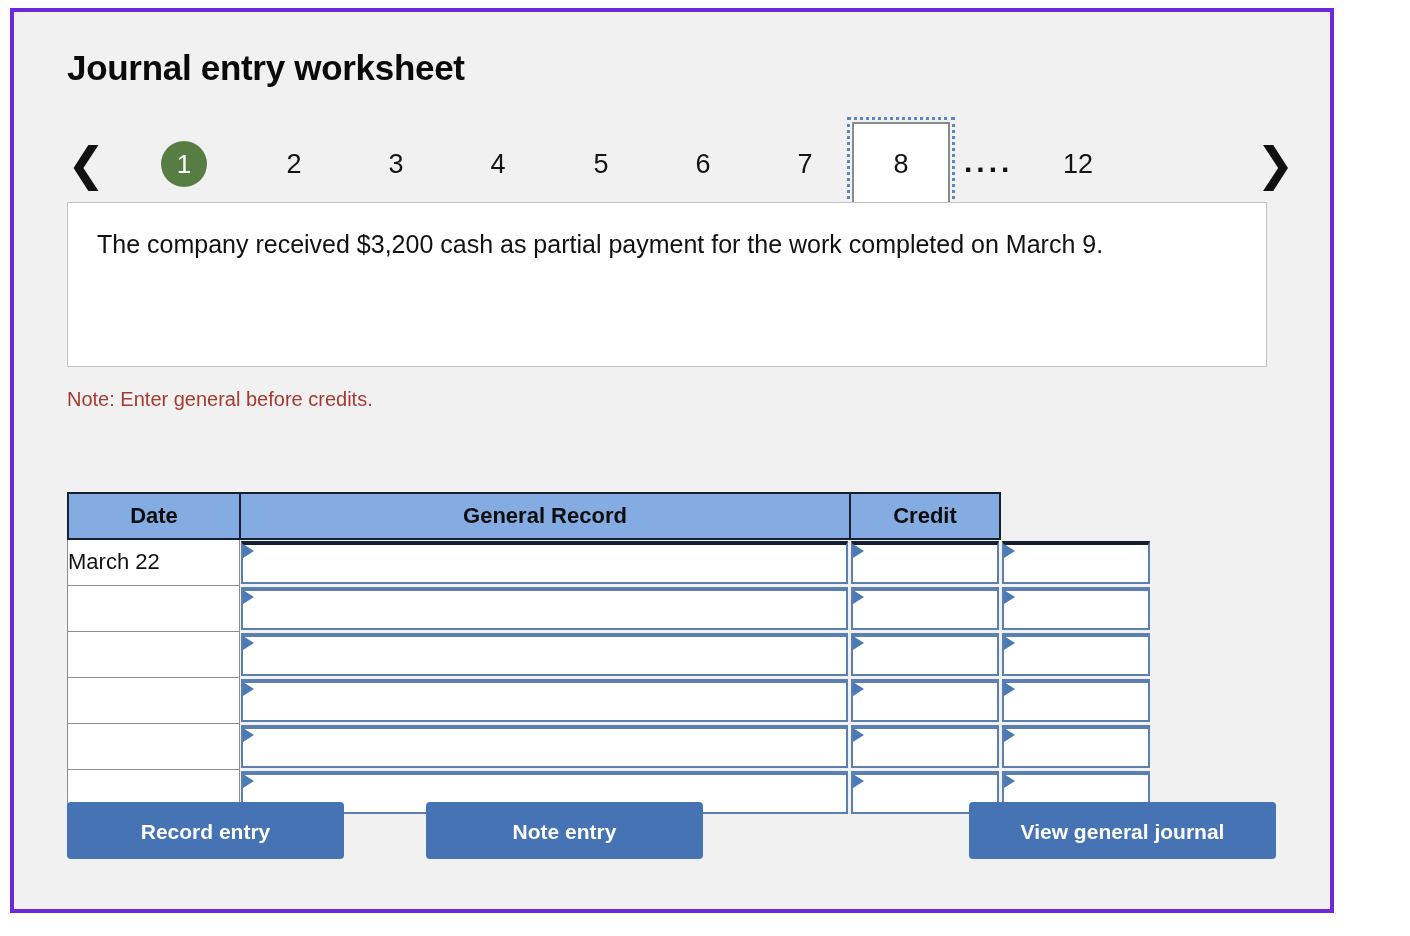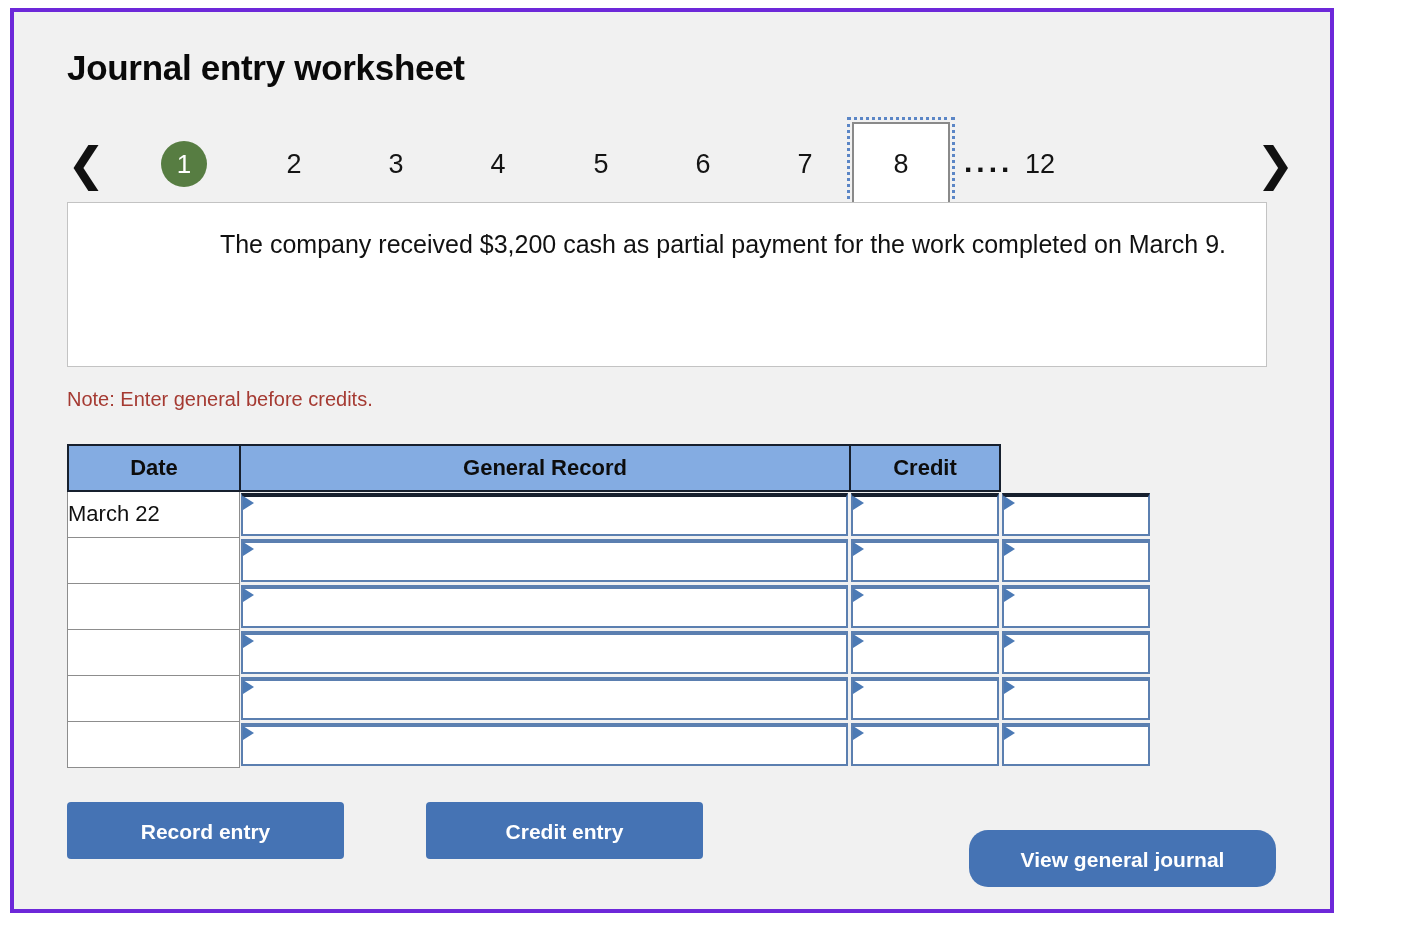--- a/index.html
+++ b/index.html
@@ -110,21 +110,20 @@
   
   .descbox {
     position: absolute;
     left: 53px;
     top: 190px;
     width: 1200px;
     height: 165px;
     background: #ffffff;
     border: 1px solid #c3c3c3;
     box-sizing: border-box;
-    text-align: right;
   }
   .desctext {
     position: absolute;
     left: 29px;
     top: 23px;
     right: 40px;
     font-size: 25px;
     line-height: 37px;
     color: #111111;
   }
@@ -161,20 +160,21 @@
     background: #84ace2;
     border: 2px solid #17202e;
     border-right-width: 1px;
     border-left-width: 1px;
     height: 48px;
     line-height: 44px;
     text-align: center;
     font-size: 22px;
     font-weight: bold;
     color: #0d0d0d;
+    margin-top: 48px;
   }
   .jhead .col-date { border-left-width: 2px; }
   .jhead .col-credit { border-right-width: 2px; text-align: center; }
 
   
   .jbody .jrow { height: 46px; }
   .jbody .cell-date {
     background: #ffffff;
     border: 1px solid #8d8d8d;
     border-top: none;
@@ -224,21 +224,21 @@
     text-align: center;
     border-radius: 4px;
     border: none;
     cursor: pointer;
     font-family: "Liberation Sans", sans-serif;
     height: 57px;
     line-height: 57px;
   }
   .btn-record { left: 53px;  top: 790px; width: 277px; }
   .btn-clear  { left: 412px; top: 790px; width: 277px; }
-  .btn-view   { left: 955px; top: 818px; width: 307px; border-radius: 19px; }
+  .btn-view   { left: 955px; top: 790px; width: 307px; }
 </style>
 </head>
 <body>
 
 <div class="page">
 
   <div class="title">Journal entry worksheet</div>
 
   <div class="pager">
     <div class="chev chev-prev">❮</div>
@@ -246,21 +246,21 @@
 
     <div class="pagenum current" style="left:94px">1</div>
     <div class="pagenum" style="left:200px">2</div>
     <div class="pagenum" style="left:302px">3</div>
     <div class="pagenum" style="left:404px">4</div>
     <div class="pagenum" style="left:507px">5</div>
     <div class="pagenum" style="left:609px">6</div>
     <div class="pagenum" style="left:711px">7</div>
     <div class="pagenum boxed" style="left:785px">8</div>
     <div class="ellipsis" style="left:897px">....</div>
-    <div class="pagenum" style="left:946px">12</div>
+    <div class="pagenum" style="left:984px">12</div>
   </div>
 
   <div class="descbox">
     <div class="desctext">The company received $3,200 cash as partial payment for the work completed on March 9.</div>
   </div>
 
   <div class="note">Note: Enter general before credits.</div>
 
   <div class="jtable">
 
@@ -383,16 +383,16 @@
           <div class="inputbox">
               <span class="tri"></span>
             </div>
         </div>
       </div>
 
     </div>
   </div>
 
   <button class="btn btn-record">Record entry</button>
-  <button class="btn btn-clear">Credit entry</button>
+  <button class="btn btn-clear">Note entry</button>
   <button class="btn btn-view">View general journal</button>
 
 </div>
 
 </body></html>

